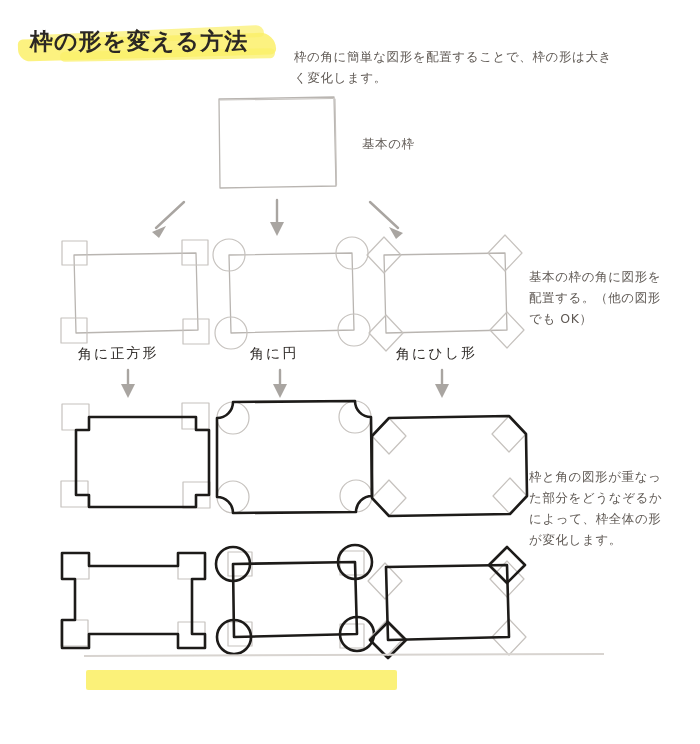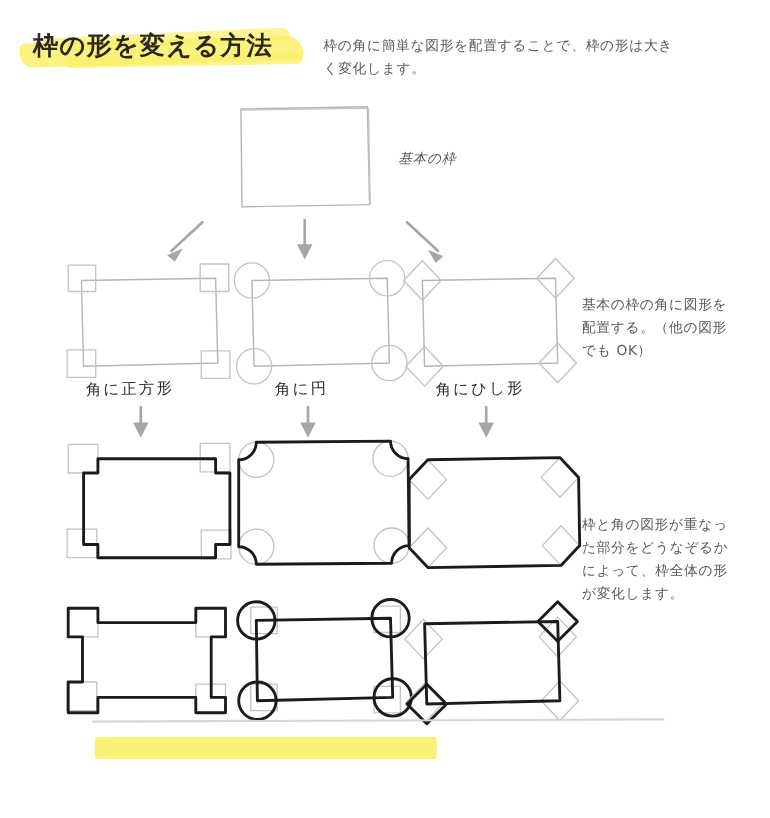--- a/index.html
+++ b/index.html
@@ -43,22 +43,22 @@
     z-index:1;
   }
 
   .body-text{
     position:absolute;
     font-size:12.5px;line-height:21px;
     color:#5f5954;
     letter-spacing:.6px;
     white-space:pre-line;
   }
-  #lead-text{left:294px;top:30px;width:400px;}
-  #label-basic{left:362px;top:133px;font-style:italic;}
+  #lead-text{left:294px;top:46px;width:400px;}
+  #label-basic{left:362px;top:133px;}
   #note-corner{left:529px;top:266px;width:175px;}
   #note-overlap{left:529px;top:466px;width:175px;}
 
   .hand-label{
     position:absolute;
     font-size:14px;color:#2e2a27;
     letter-spacing:2px;
     font-family:"DejaVu Serif","Liberation Serif",serif;
     transform:rotate(-1.2deg);
     white-space:nowrap;

